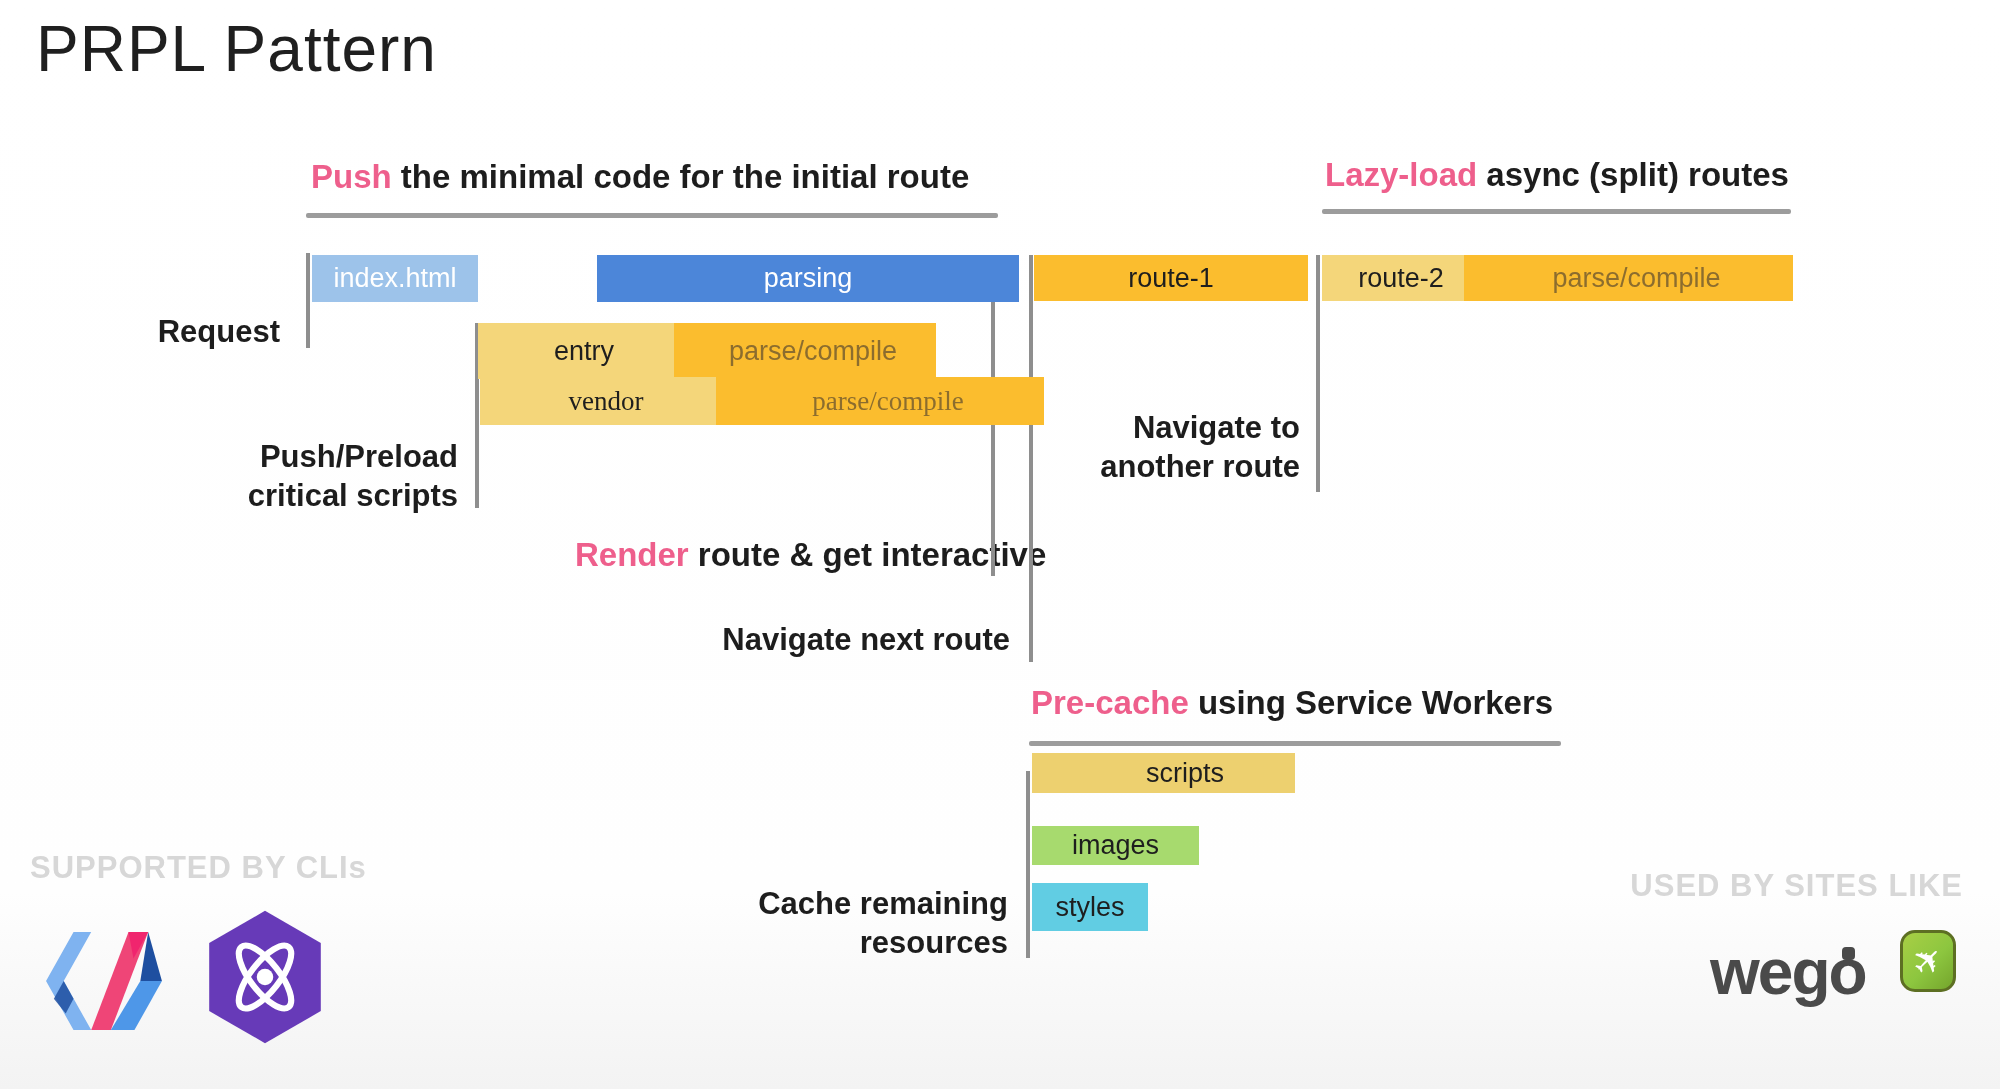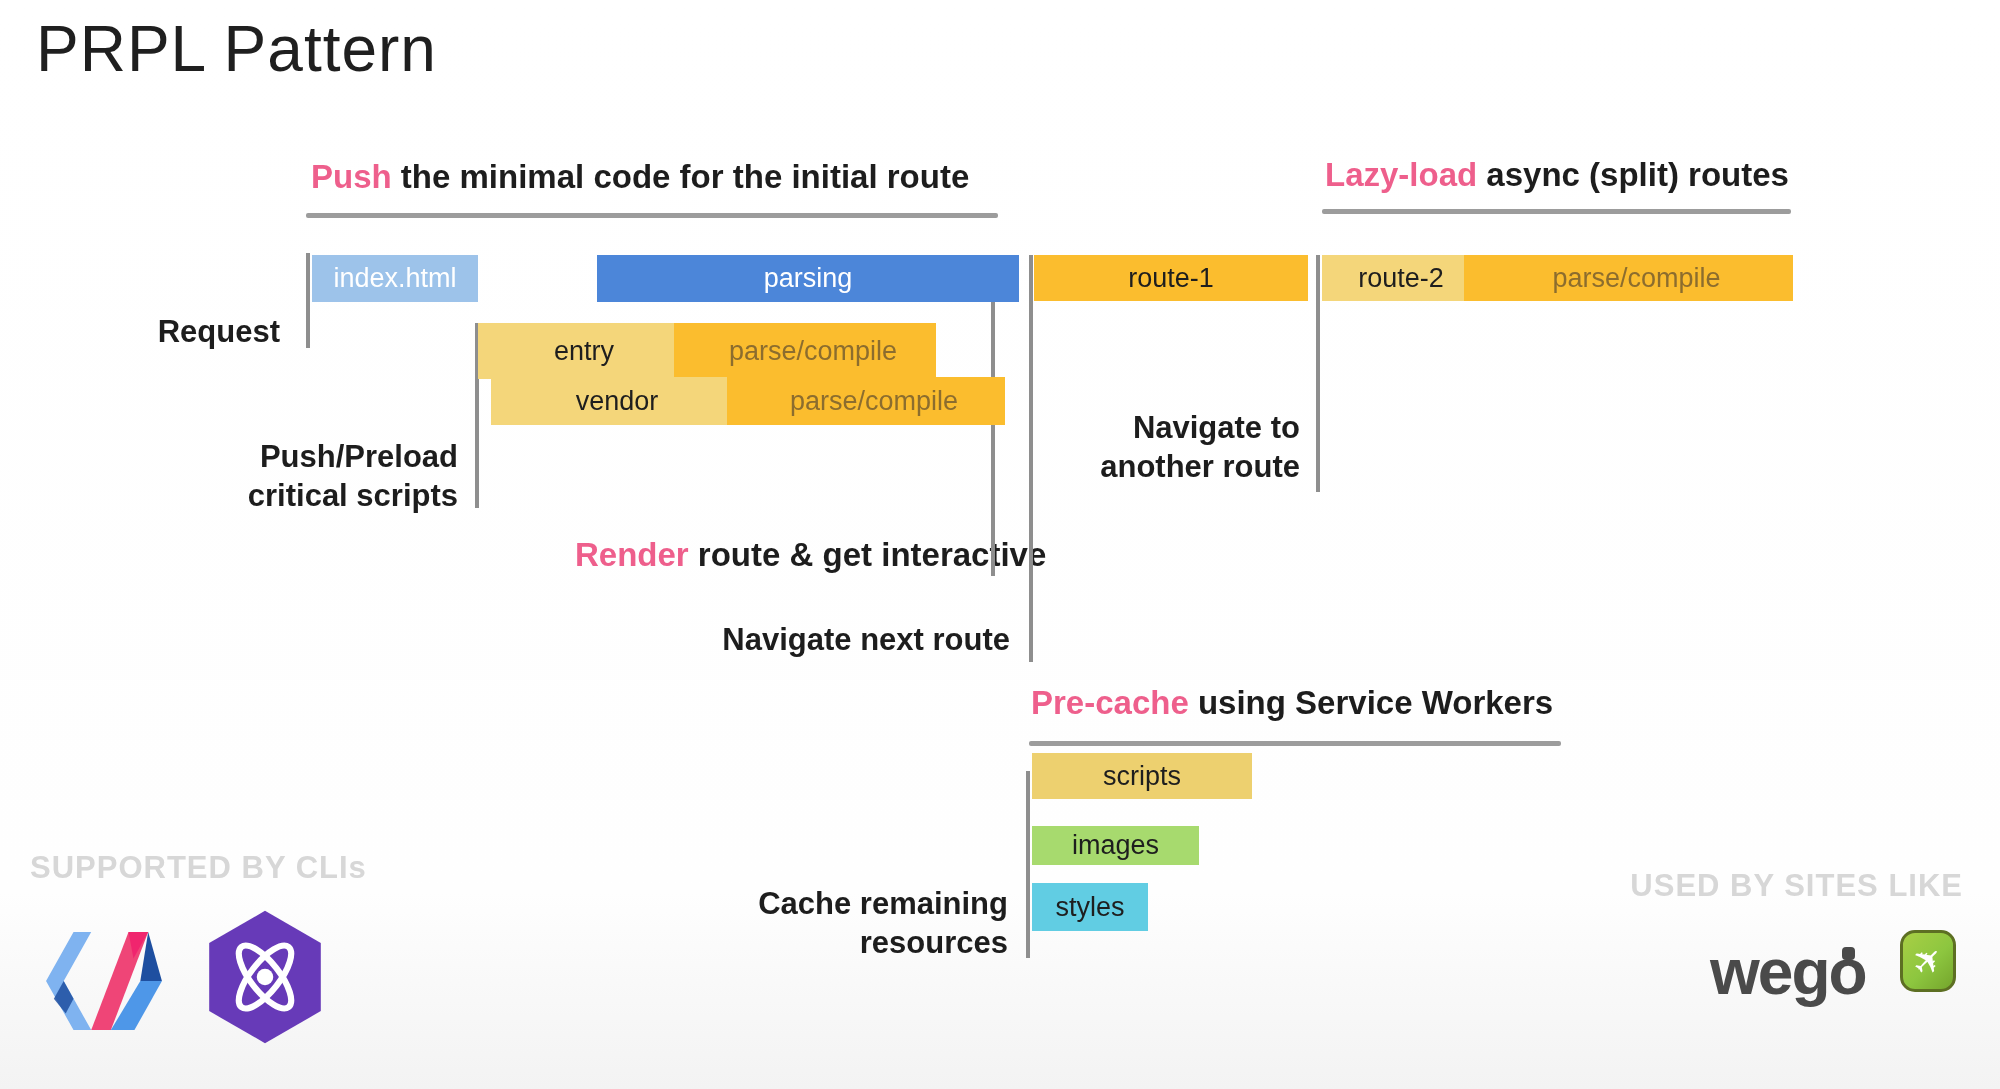--- a/index.html
+++ b/index.html
@@ -90,26 +90,26 @@
   <div class="abs bar c-amber" style="left:1034px;top:255px;width:274px;height:46px;">route-1</div>
   <div class="abs bar-row" style="left:1322px;top:255px;width:471px;height:46px;position:absolute;">
     <div class="seg c-tan" style="width:126px;">route-2</div>
     <div class="seg c-amber t-brown" style="flex:1;">parse/compile</div>
   </div>
 
   <div class="abs bar-row" style="left:478px;top:323px;width:458px;height:56px;position:absolute;">
     <div class="seg c-tan" style="width:180px;">entry</div>
     <div class="seg c-amber t-brown" style="flex:1;">parse/compile</div>
   </div>
-  <div class="abs bar-row" style="left:491px;top:377px;width:514px;height:48px;position:absolute;">
+  <div class="abs bar-row" style="left:480px;top:377px;width:564px;height:48px;position:absolute;font-family:Liberation Serif, serif;">
     <div class="seg c-tan" style="width:220px;">vendor</div>
     <div class="seg c-amber t-brown" style="flex:1;">parse/compile</div>
   </div>
 
-  <div class="abs bar c-tan2" style="left:1032px;top:753px;width:220px;height:46px;">scripts</div>
+  <div class="abs bar c-tan2" style="left:1032px;top:753px;width:220px;height:40px;padding-left:43px;">scripts</div>
   <div class="abs bar c-green" style="left:1032px;top:826px;width:167px;height:39px;">images</div>
   <div class="abs bar c-cyan" style="left:1032px;top:883px;width:116px;height:48px;">styles</div>
 
   <div class="abs side-label" style="left:80px;top:312px;width:200px;">Request</div>
 
   <div class="abs side-label" style="left:158px;top:437px;width:300px;">
     <div>Push/Preload</div>
     <div>critical scripts</div>
   </div>
 

